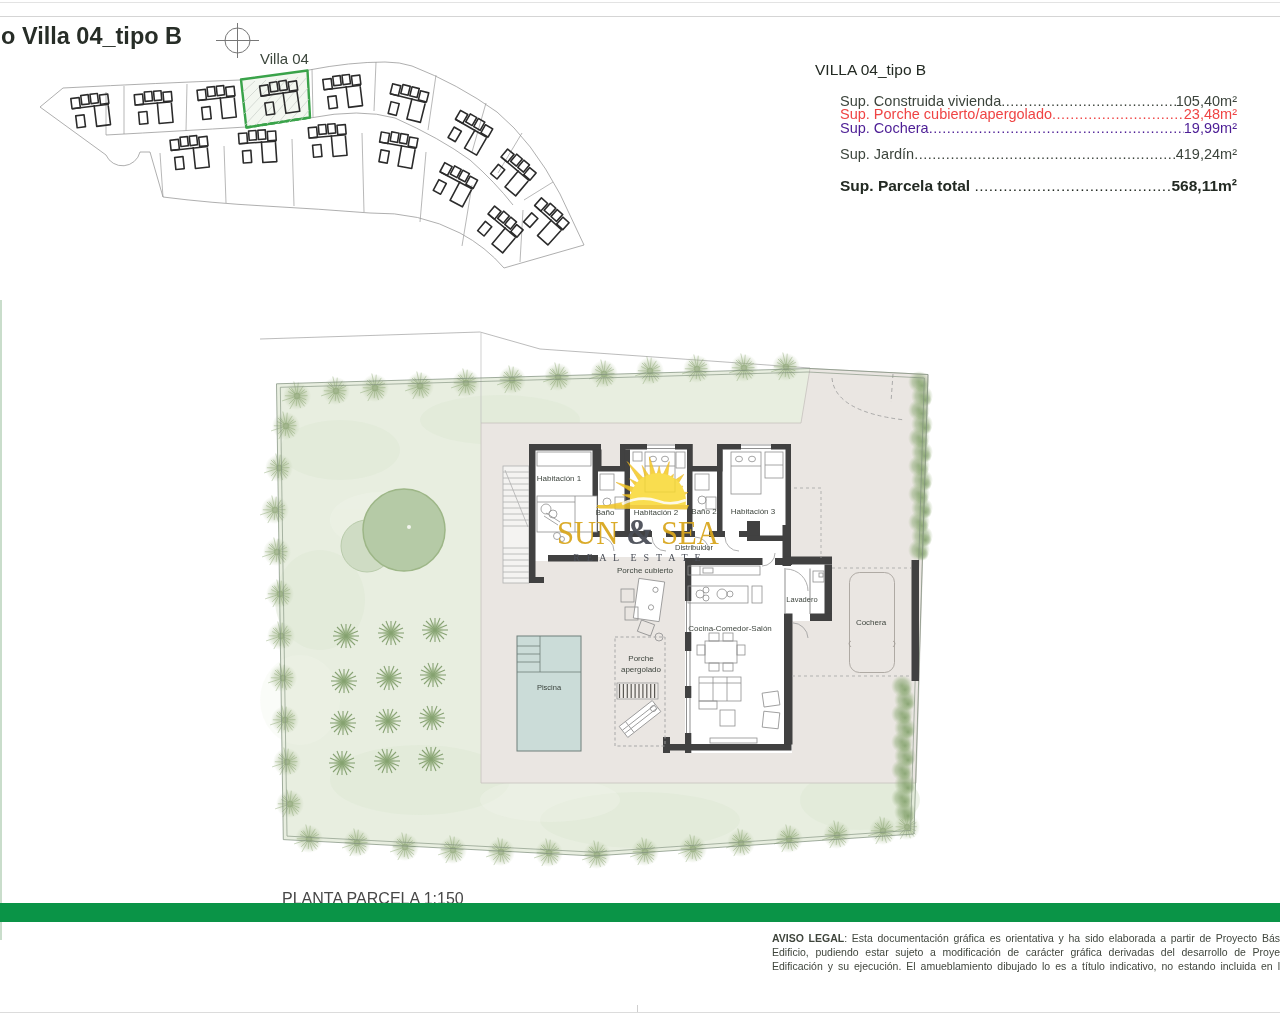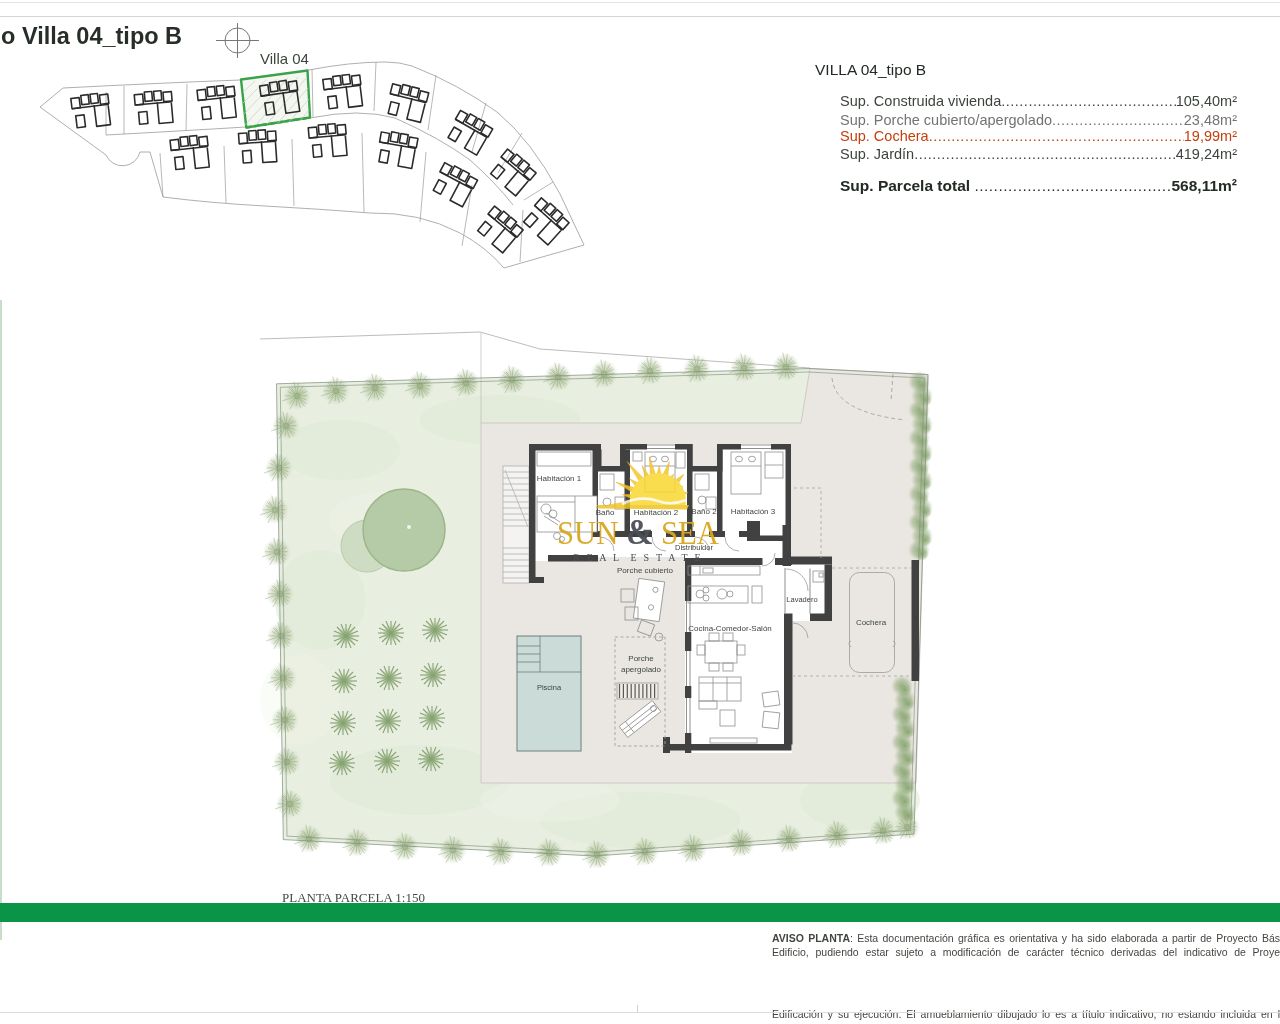--- a/index.html
+++ b/index.html
@@ -23,52 +23,52 @@
 <div class="abs" style="left:260px;top:50px;font-size:15px;color:#3c463c;">Villa 04</div>
 
 <div class="abs" style="left:815px;top:61px;font-size:15.5px;font-weight:normal;color:#232a23;">VILLA 04_tipo B</div>
 
 <div class="row abs" style="left:815px;top:93px;width:397px;font-size:14.5px;color:#3c443c;">
       <span>Sup. Construida vivienda</span>
       <span class="dots">......................................................................................</span>
       <span>105,40m²</span>
     </div>
 
-<div class="row abs" style="left:815px;top:112px;width:397px;font-size:14.5px;color:#737373;">
+<div class="row abs" style="left:815px;top:106px;width:397px;font-size:14.5px;color:#ef4444;">
       <span>Sup. Porche cubierto/apergolado</span>
       <span class="dots">......................................................................................</span>
       <span>23,48m²</span>
     </div>
 
-<div class="row abs" style="left:815px;top:128px;width:397px;font-size:14.5px;color:#c2410c;">
+<div class="row abs" style="left:815px;top:120px;width:397px;font-size:14.5px;color:#4c1d95;">
       <span>Sup. Cochera</span>
       <span class="dots">......................................................................................</span>
       <span>19,99m²</span>
     </div>
 
 <div class="row abs" style="left:815px;top:145.5px;width:397px;font-size:14.5px;color:#3c443c;">
       <span>Sup. Jardín</span>
       <span class="dots">......................................................................................</span>
       <span>419,24m²</span>
     </div>
 
 <div class="row abs" style="left:815px;top:177px;width:397px;font-size:15.5px;font-weight:bold;color:#232a23;">
       <span>Sup. Parcela total&nbsp;</span>
       <span class="dots" style="font-weight:normal;">......................................................................................</span>
       <span>568,11m²</span>
     </div>
 
-<div class="abs" style="left:282px;top:889.5px;font-size:13px;color:#474747;font-family:Liberation Serif, serif;">PLANTA PARCELA 1:150</div>
+<div class="abs" style="left:282px;top:889.5px;font-size:16px;color:#474747;">PLANTA PARCELA 1:150</div>
 
 <div class="abs" style="left:0;top:903px;width:1280px;height:19px;background:#0a9447"></div>
 
 <div class="abs" style="left:772px;top:931px;width:508px;font-size:10.5px;line-height:14.2px;color:#3f453c;">
-<div style="text-align:justify;text-align-last:justify;"><b>AVISO PLANTA</b>: Esta documentación gráfica es orientativa y ha sido elaborada a partir de Proyecto Bás</div>
-<div style="text-align:justify;text-align-last:justify;">Edificio, pudiendo estar sujeto a modificación de carácter técnico derivadas del indicativo de Proye</div>
-<div style="text-align:justify;text-align-last:justify;margin-top:48px;">Edificación y su ejecución. El amueblamiento dibujado lo es a título indicativo, no estando incluida en l</div>
+<div style="text-align:justify;text-align-last:justify;"><b>AVISO LEGAL</b>: Esta documentación gráfica es orientativa y ha sido elaborada a partir de Proyecto Bás</div>
+<div style="text-align:justify;text-align-last:justify;">Edificio, pudiendo estar sujeto a modificación de carácter gráfica derivadas del desarrollo de Proye</div>
+<div style="text-align:justify;text-align-last:justify;">Edificación y su ejecución. El amueblamiento dibujado lo es a título indicativo, no estando incluida en l</div>
 </div>
 
 <div class="abs" style="left:0;top:1012px;width:1280px;height:1px;background:#dcdcdc"></div>
 
 <div class="abs" style="left:637px;top:1005px;width:1px;height:7px;background:#cfcfcf"></div>
 <svg class="abs" style="left:0;top:0;" width="1280" height="1024" viewBox="0 0 1280 1024">
 <defs>
 <radialGradient id="tg">
           <stop offset="0%" stop-color="#98ad81" stop-opacity="0.64"></stop>
           <stop offset="55%" stop-color="#aabd93" stop-opacity="0.45"></stop>

